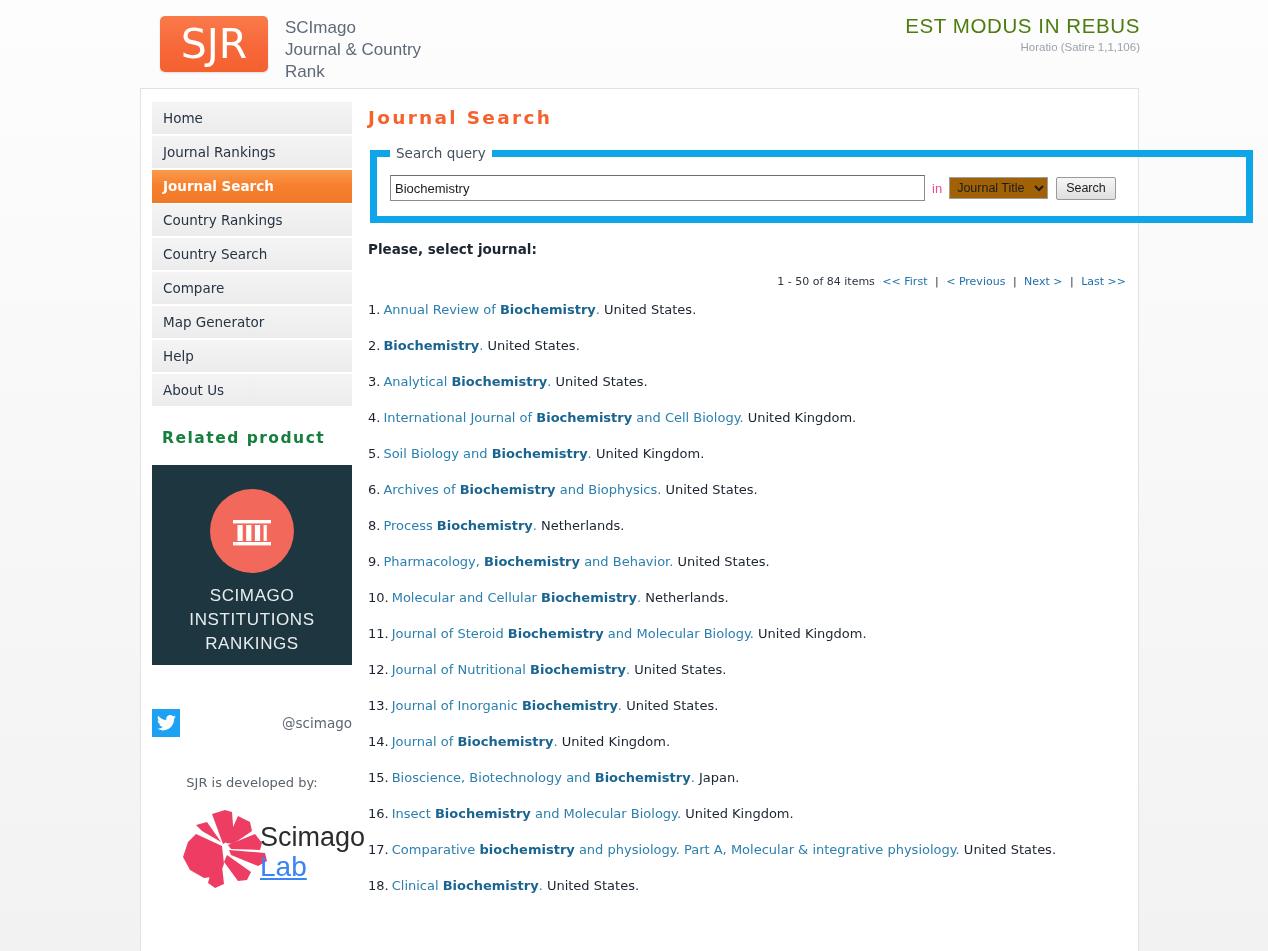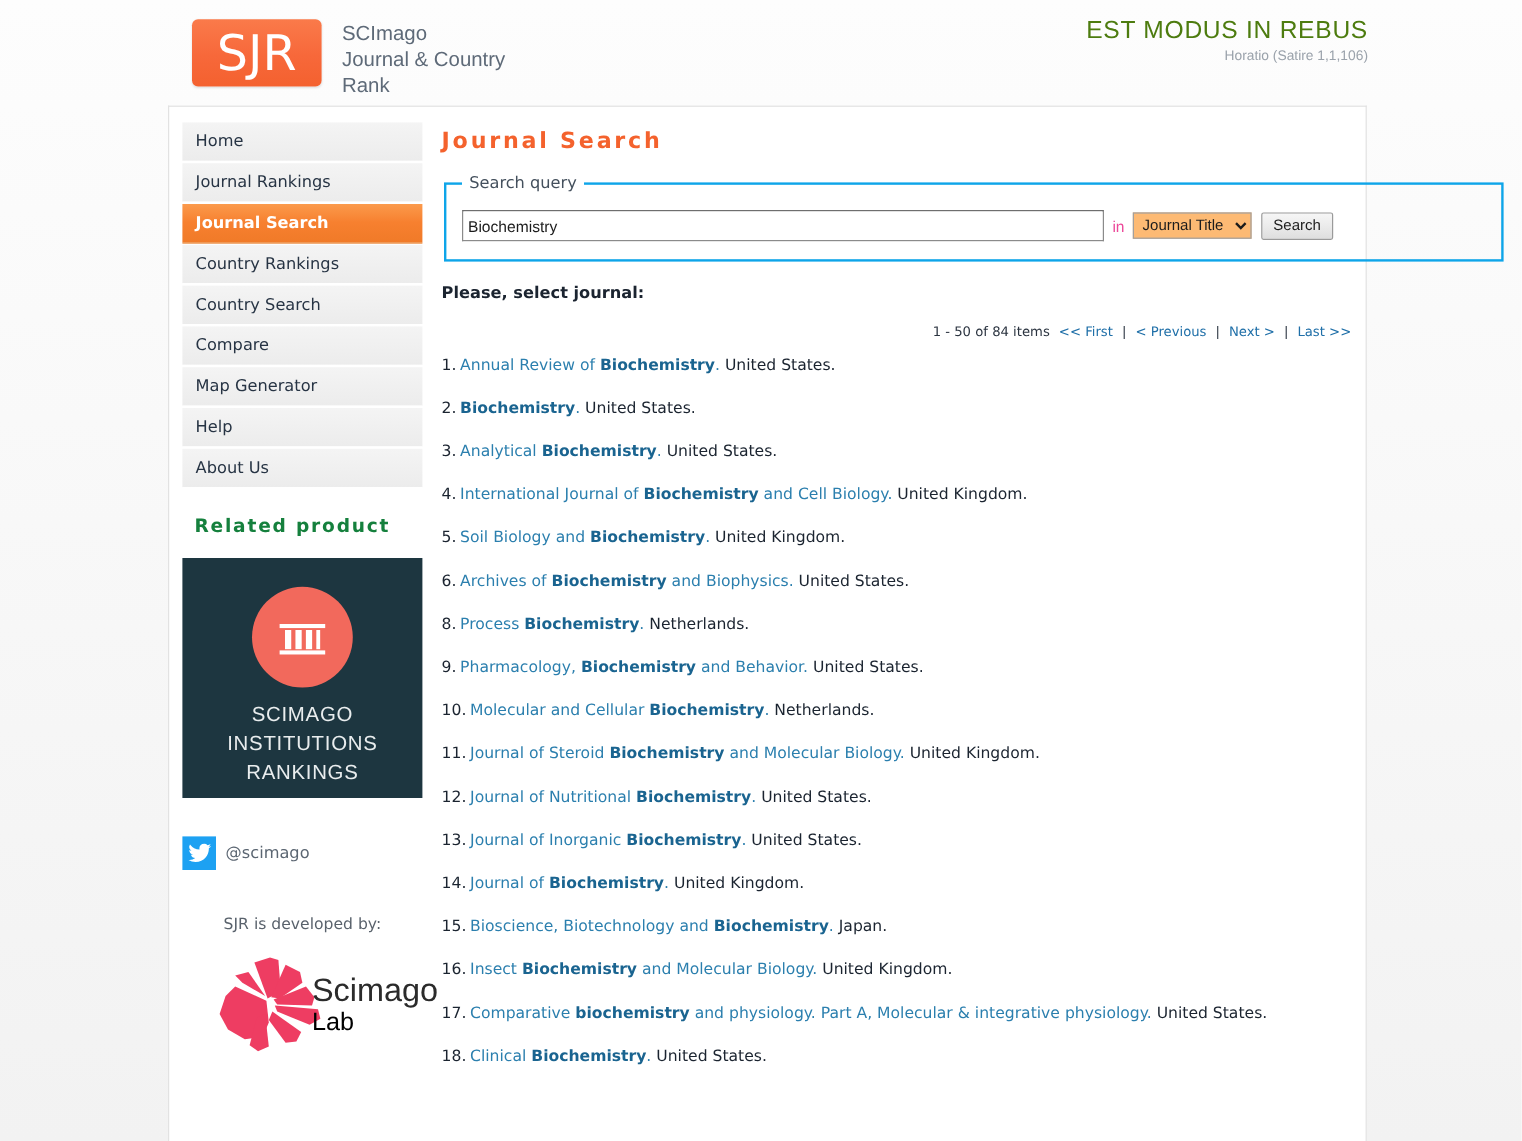--- a/index.html
+++ b/index.html
@@ -146,24 +146,24 @@
     margin-top: 11px;
     color: #e9edee;
     font-size: 17px;
     line-height: 24px;
     text-align: center;
     letter-spacing: 0.6px;
     font-family: "Liberation Sans", sans-serif;
     white-space: pre-line;
   }
   #twitter-row {
-    margin-top: 32px;
-    display: flex;
-    align-items: center;
-    justify-content: flex-start;
+    margin-top: 44px;
+    display: flex;
+    align-items: center;
+    justify-content: space-between;
     cursor: pointer;
   }
   #twitter-badge {
     width: 28px;
     height: 28px;
     background: #1da1f2;
     display: flex;
     align-items: center;
     justify-content: center;
   }
@@ -197,43 +197,44 @@
     line-height: 1;
   }
   #lab-word .w1 {
     display: block;
     color: #2b2b2b;
     font-size: 27px;
     font-family: "Liberation Sans", sans-serif;
   }
   #lab-word .w2 {
     display: block;
-    color: #000000;
-    font-size: 21px;
+    color: #3b82f6;
+    font-size: 28px;
     margin-top: 2px;
     font-family: "Liberation Sans", sans-serif;
+    text-decoration: underline;
   }
 
   
   #content {
     position: absolute;
     left: 227px;
     top: 18px;
     width: 760px;
   }
   #page-title {
     color: #f4622d;
     font-size: 18.5px;
     font-weight: bold;
     letter-spacing: 2.3px;
     font-family: "DejaVu Sans", "Liberation Sans", sans-serif;
   }
   #search-fieldset {
     margin-top: 17px;
-    border: 2px solid #0ea5e9;
+    border: 7px solid #0ea5e9;
     padding: 12px 13px 15px 13px;
     width: 883px;
     box-sizing: border-box;
   }
   #search-fieldset legend {
     padding: 0 6px;
     color: #44505d;
     font-size: 13.5px;
     font-family: "DejaVu Sans", "Liberation Sans", sans-serif;
   }
@@ -258,21 +259,21 @@
   #in-label {
     margin: 0 7px;
     color: #ec4899;
     font-size: 13px;
     font-family: "Liberation Sans", sans-serif;
   }
   #field-select {
     width: 99px;
     height: 22px;
     border: 1px solid #a0a0a0;
-    background: #fdba74;
+    background: #a16207;
     font-size: 12.5px;
     color: #1c1c1c;
     padding-left: 3px;
     font-family: "Liberation Sans", sans-serif;
   }
   #search-button {
     margin-left: 8px;
     height: 23px;
     padding: 0 9px;
     border: 1px solid #9a9a9a;

